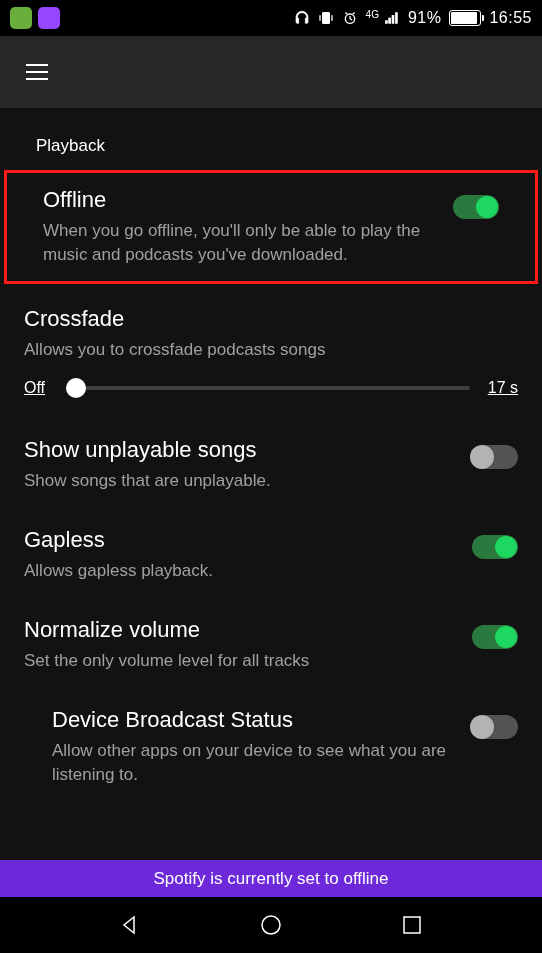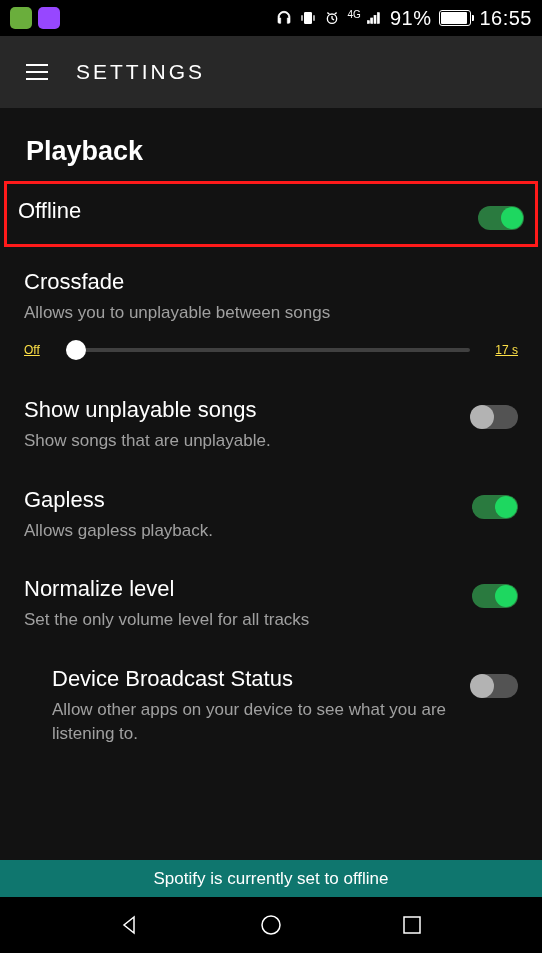--- a/index.html
+++ b/index.html
@@ -4,56 +4,56 @@
   <style>
     * { margin: 0; padding: 0; box-sizing: border-box; font-family: -apple-system, BlinkMacSystemFont, "Segoe UI", Helvetica, Arial, sans-serif; }
     body { width: 542px; height: 953px; background: #000; color: #fff; overflow: hidden; }
 
     .status-bar { height: 36px; background: #000; display: flex; align-items: center; padding: 0 10px; justify-content: space-between; font-size: 15px; }
     .status-left { display: flex; gap: 6px; align-items: center; }
     .status-right { display: flex; gap: 8px; align-items: center; }
     .app-icon { width: 22px; height: 22px; border-radius: 5px; }
     .green-icon { background: #6AAE3C; }
     .purple-icon { background: #9747FF; }
-    .status-text { font-size: 20px; font-weight: 400; letter-spacing: 0.5px; }
+    .status-text { font-size: 16px; font-weight: 400; letter-spacing: 0.5px; }
     .battery { width: 32px; height: 16px; border: 1.5px solid #fff; border-radius: 3px; position: relative; display: flex; align-items: center; padding: 1px; }
     .battery::after { content:""; position:absolute; right:-4px; top:4px; width:2px; height:6px; background:#fff; border-radius:0 1px 1px 0;}
     .battery-fill { width: 91%; height: 100%; background: #fff; border-radius:1px; }
     .sicon { width:16px; height:16px; fill:#fff; stroke:#fff; }
 
     .header { height: 72px; background: #282828; display: flex; align-items: center; padding: 0 26px; gap: 28px; }
     .hamburger { width: 22px; height: 16px; display:flex; flex-direction:column; justify-content:space-between;}
     .hamburger span{ height:2px; background:#fff; width:100%;}
     .header-title { font-size: 21px; font-weight: 400; letter-spacing: 3px; }
 
     .content { background: #121212; padding: 28px 24px 10px; height: 752px; }
-    .section-title { font-size: 27px; font-weight: 700; margin-bottom: 14px; margin-left:2px;}
+    .section-title { font-size: 17px; font-weight: 400; margin-bottom: 14px; margin-left:12px;}
 
     .setting { display: flex; align-items: flex-start; justify-content: space-between; padding: 14px 0 20px; gap: 20px;}
     .setting-text { flex: 1; }
     .setting-title { font-size: 22px; font-weight: 400; color:#fff; margin-bottom: 6px; }
     .setting-desc { font-size: 17px; color: #a0a0a0; line-height: 1.4; font-weight:300; }
 
-    .highlight-box { border: 3px solid #ff1a1a; margin: 8px -20px; padding: 10px 11px 6px; }
+    .highlight-box { border: 3px solid #ff1a1a; margin: 8px -20px; padding: 10px 36px 6px; }
     .highlight-box .setting{ padding: 4px 0 8px;}
 
     .toggle { width: 46px; height: 24px; border-radius: 12px; position: relative; flex-shrink:0; margin-top:8px; cursor:pointer;}
     .toggle-knob { width: 22px; height: 22px; border-radius: 50%; position: absolute; top: 1px; }
     .toggle.on { background: #2a7a3f; }
     .toggle.on .toggle-knob { background: #1ed760; right: 1px; }
     .toggle.off { background: #535353; }
     .toggle.off .toggle-knob { background: #b3b3b3; left: -2px; width:24px; height:24px; top:0; }
 
-    .slider-row { display: flex; align-items: center; gap: 12px; padding: 10px 0 26px; font-size:12px; color:#fde047;text-decoration:underline;}
+    .slider-row { display: flex; align-items: center; gap: 12px; padding: 10px 0 26px; font-size:16px; color:#ffffff;text-decoration:underline;}
     .slider-row .label-left { width: 30px; font-weight:300;}
     .slider-row .label-right { width: 36px; text-align:right; font-weight:300;}
     .slider-track { flex: 1; height: 4px; background: #404040; border-radius: 2px; position: relative; }
     .slider-thumb { width: 20px; height: 20px; background: #fff; border-radius: 50%; position: absolute; top: -8px; left: 0; }
 
-    .caption-bar { height: 37px; background:#0f766e; color:#fff; display:flex; align-items:center; justify-content:center; font-size:17px; font-weight:400;}
+    .caption-bar { height: 37px; background:#6d28d9; color:#fff; display:flex; align-items:center; justify-content:center; font-size:17px; font-weight:400;}
 
     .nav-bar { height: 56px; background:#000; display:flex; align-items:center; justify-content:space-around; padding:0 60px;}
     .nav-btn { width:24px; height:24px; }
 
     .status-icons-composite { display:flex; align-items:center; gap:5px;}
   </style>
 </head>
 <body>
 
 <div class="status-bar">
@@ -93,41 +93,41 @@
     <span class="status-text">16:55</span>
   </div>
 </div>
 
 <div class="header">
   <div class="hamburger">
       <span></span>
       <span></span>
       <span></span>
     </div>
-  <div class="header-title">SETTINGS</div>
 </div>
 
 <div class="content">
   <div class="section-title">Playback</div>
 
   <div class="highlight-box">
     <div class="setting">
       <div class="setting-text">
         <div class="setting-title">Offline</div>
+        <div class="setting-desc">When you go offline, you'll only be able to play the music and podcasts you've downloaded.</div>
       </div>
       <div class="toggle on">
           <div class="toggle-knob"></div>
         </div>
     </div>
   </div>
 
   <div class="setting" style="padding-bottom:8px;">
     <div class="setting-text">
       <div class="setting-title">Crossfade</div>
-      <div class="setting-desc">Allows you to unplayable between songs</div>
+      <div class="setting-desc">Allows you to crossfade podcasts songs</div>
     </div>
   </div>
   <div class="slider-row">
     <span class="label-left">Off</span>
     <div class="slider-track">
         <div class="slider-thumb"></div>
       </div>
     <span class="label-right">17 s</span>
   </div>
 
@@ -146,21 +146,21 @@
       <div class="setting-title">Gapless</div>
       <div class="setting-desc">Allows gapless playback.</div>
     </div>
     <div class="toggle on">
         <div class="toggle-knob"></div>
       </div>
   </div>
 
   <div class="setting">
     <div class="setting-text">
-      <div class="setting-title">Normalize level</div>
+      <div class="setting-title">Normalize volume</div>
       <div class="setting-desc">Set the only volume level for all tracks</div>
     </div>
     <div class="toggle on">
         <div class="toggle-knob"></div>
       </div>
   </div>
 
   <div class="setting" style="padding-bottom:4px;margin-left:28px;">
     <div class="setting-text">
       <div class="setting-title">Device Broadcast Status</div>

